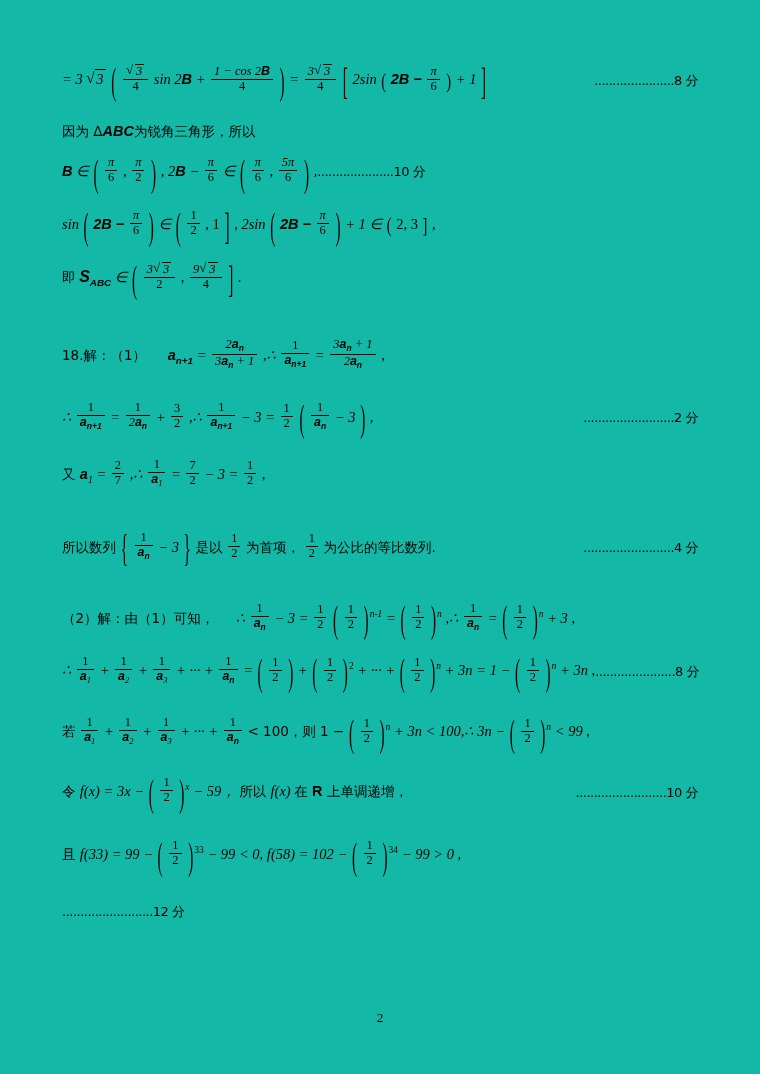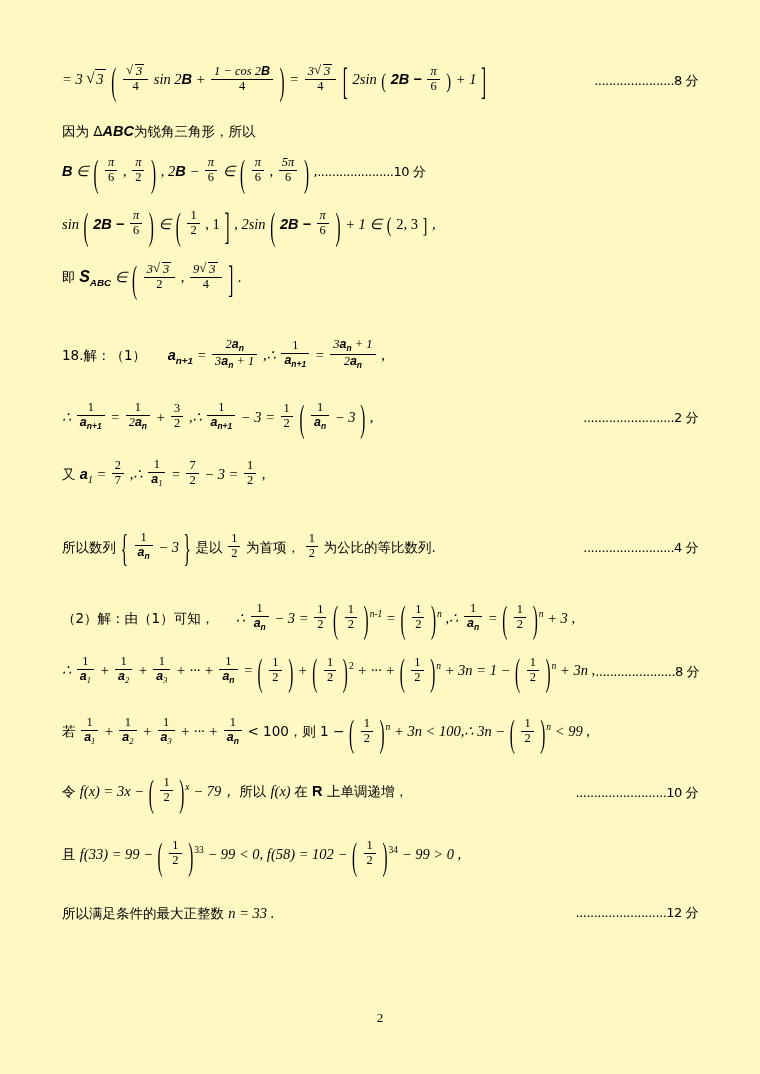--- a/index.html
+++ b/index.html
@@ -11,21 +11,21 @@
     width: 760px;
     height: 1074px;
     font-family: "Liberation Serif", serif;
     color: #000000;
     overflow: hidden;
   }
   .page {
     position: relative;
     width: 760px;
     height: 1074px;
-    background: #fef9c3;
+    background: #14b8a6;
     box-sizing: border-box;
     padding: 52px 62px 30px 62px;
   }
   .line {
     position: relative;
     font-size: 14.5px;
     line-height: 1.25;
     margin: 0 0 4px 0;
     white-space: nowrap;
   }
@@ -426,21 +426,21 @@
 
   <div class="line rowbox" style="margin-bottom:34px;">
     <span class="grow">
       <span class="cjk">令 </span>
       <span class="mathi">f</span><span class="mathi">(x)</span>
       <span class="mathi">= 3</span><span class="mathi">x</span>
       <span class="mathi">−</span>
       <span class="dl2">(</span>
       <span class="frac"><span class="num">1</span><span class="den">2</span></span>
       <span class="dr2">)</span><sup class="s mathi">x</sup>
-      <span class="mathi">− 79，</span>
+      <span class="mathi">− 59，</span>
       <span class="cjk">所以 </span>
       <span class="mathi">f</span><span class="mathi">(x)</span>
       <span class="cjk"> 在 </span><span class="bup">R</span><span class="cjk"> 上单调递增，</span>
     </span>
     <span class="tag dots">.........................10 分</span>
   </div>
 
   <div class="line" style="margin-bottom:34px;">
     <span class="cjk">且 </span>
     <span class="mathi">f</span><span class="mathi">(33)</span>
@@ -452,20 +452,17 @@
     <span class="mathi">f</span><span class="mathi">(58)</span>
     <span class="mathi">= 102 −</span>
     <span class="dl2">(</span>
     <span class="frac"><span class="num">1</span><span class="den">2</span></span>
     <span class="dr2">)</span><sup class="s">34</sup>
     <span class="mathi">− 99 &gt; 0</span>
     <span>,</span>
   </div>
 
   <div class="line rowbox">
-    <span class="grow">
-      <span class="cjk">所以满足条件的最大正整数 </span><span class="mathi">n</span><span class="mathi"> = 33 .</span>
-    </span>
     <span class="tag dots">.........................12 分</span>
   </div>
 
   <div class="pagenum">2</div>
 </div>
 
 </body></html>

